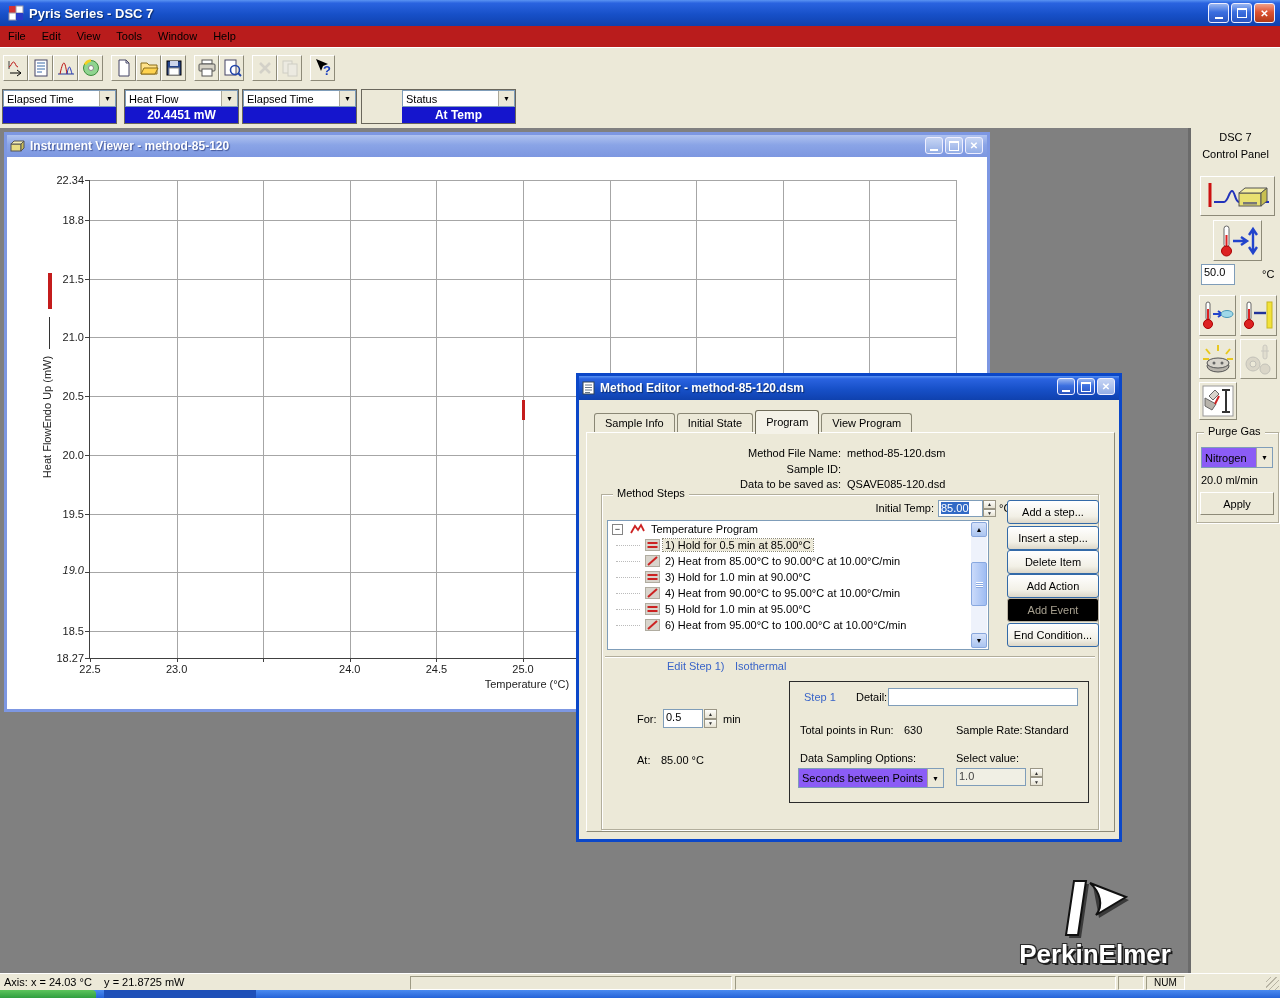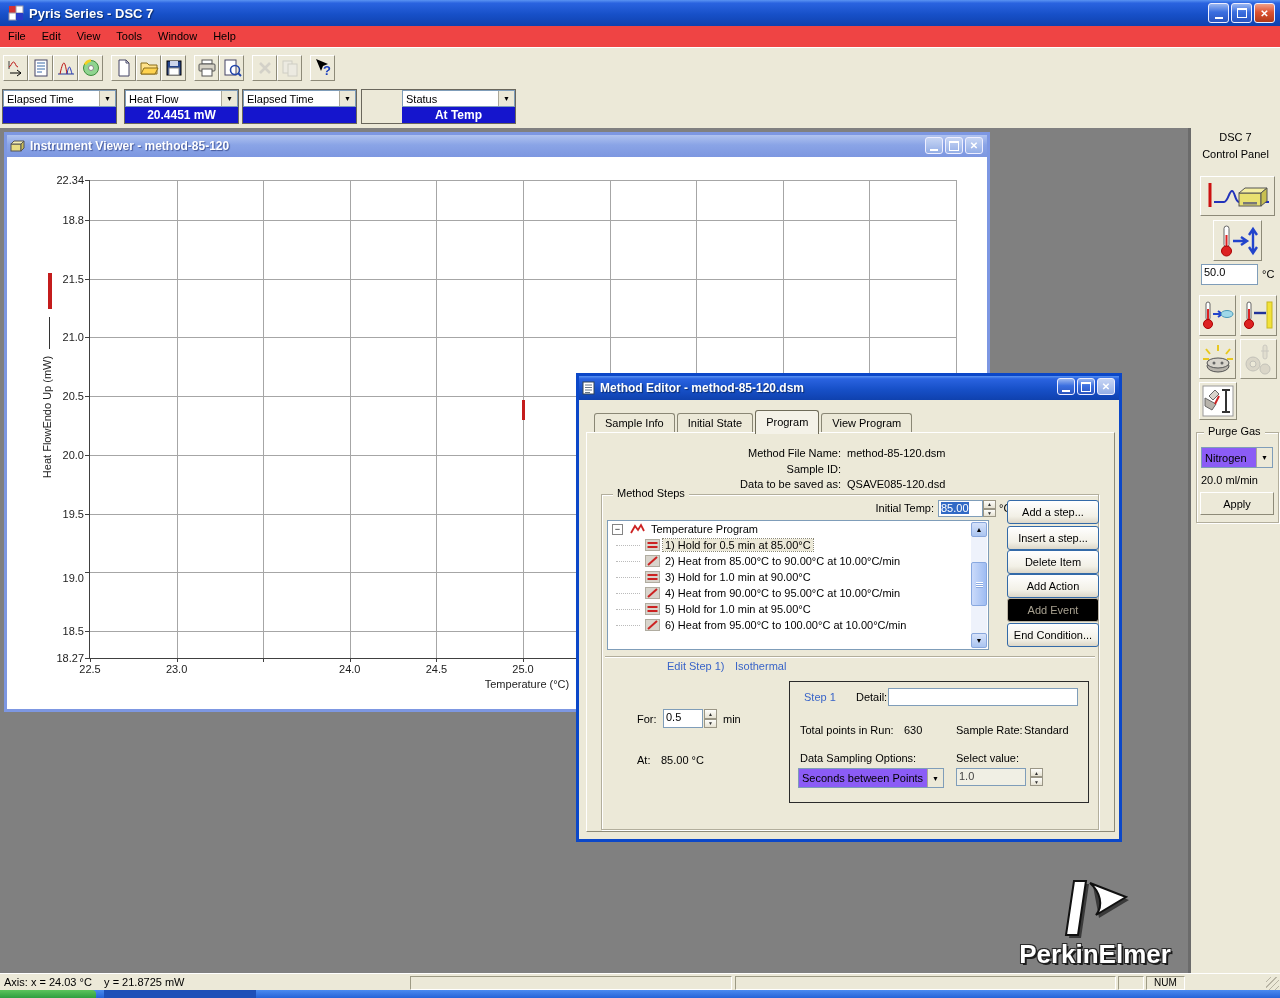--- a/index.html
+++ b/index.html
@@ -12,21 +12,21 @@
   #titlebar .ttl{color:#fff;font-weight:bold;font-size:13px;margin-left:5px;text-shadow:1px 1px 1px #0a2a6a}
   .winbtns{position:absolute;right:5px;top:3px;display:flex;gap:2px}
   .wbtn{width:21px;height:20px;border-radius:3px;border:1px solid #eef;display:flex;align-items:center;justify-content:center;
     color:#fff;background:linear-gradient(#9ab6f0,#3b6fe0 45%,#2a55c0);box-sizing:border-box}
   .wbtn.close{background:linear-gradient(#f0a088,#dd5232 45%,#b23a18)}
   .wbtn.pale{background:linear-gradient(#c7d5f4,#94aee6)}
   .wbtn.sm{width:18px;height:17px}
   .g-min{width:8px;height:9px;border-bottom:2px solid #fff}
   .g-max{width:8px;height:7px;border:1px solid #fff;border-top:2px solid #fff}
   .g-close::before{content:"\2715";font-size:10px;font-weight:bold}
-  #menubar{position:absolute;left:0;top:26px;width:1280px;height:21px;background:#ef4444;display:flex;border-bottom:1px solid #e0dcc8}
+  #menubar{position:absolute;left:0;top:26px;width:1280px;height:21px;background:#b91c1c;display:flex;border-bottom:1px solid #e0dcc8}
   .menu-item{padding:0 8px;line-height:20px;height:20px}
   
   #toolband{position:absolute;left:0;top:47px;width:1280px;height:81px;background:#ece9d8;border-top:1px solid #fff}
   #toolbar-row{position:absolute;left:0;top:7px;width:1280px;height:28px}
   .tb-btn{position:absolute;top:0;width:25px;height:26px;background:#ece9d8;display:flex;align-items:center;justify-content:center;
     border:1px solid;border-color:#fff #8d8a78 #8d8a78 #fff;box-sizing:border-box}
   .tb-disabled .icn{filter:grayscale(1) opacity(.45)}
   .icn{display:inline-flex}
   .icn svg{display:block}
   #readouts{position:absolute;left:0;top:41px;width:1280px;height:38px}
@@ -371,21 +371,21 @@
         <div class="ytm" style="top: 216.098px;"></div>
         <div class="ylabel" style="top: 210.098px;">20.5</div>
         <div class="hgrid" style="top: 274.821px;"></div>
         <div class="ytm" style="top: 274.821px;"></div>
         <div class="ylabel" style="top: 268.821px;">20.0</div>
         <div class="hgrid" style="top: 333.543px;"></div>
         <div class="ytm" style="top: 333.543px;"></div>
         <div class="ylabel" style="top: 327.543px;">19.5</div>
         <div class="hgrid" style="top: 392.265px;"></div>
         <div class="ytm" style="top: 392.265px;"></div>
-        <div class="ylabel" style="top: 392px;">19.0</div>
+        <div class="ylabel" style="top: 384px; font-style: italic;">19.0</div>
         <div class="hgrid" style="top: 450.988px;"></div>
         <div class="ytm" style="top: 450.988px;"></div>
         <div class="ylabel" style="top: 444.988px;">18.5</div>
         <div class="ytm" style="top: 478px;"></div>
         <div class="ylabel" style="top: 472px;">18.27</div>
         <div class="trace" style="left: 432px; top: 219.622px; height: 19.9656px; background: rgb(196, 28, 28);"></div>
       </div>
     <div id="xaxis-title">Temperature (°C)</div>
   </div>
 
@@ -576,21 +576,21 @@
       <div class="xp-btn" style="top: 174px;">Delete Item</div>
       <div class="xp-btn" style="top: 198px;">Add Action</div>
       <div class="xp-btn dis" style="top: 222px;">Add Event</div>
       <div class="xp-btn" style="top: 247px;">End Condition...</div>
     </div>
 
   <div id="ctrlpanel">
     <div class="cp-title" style="margin-top:3px">DSC 7</div>
     <div class="cp-title" style="margin-top:5px">Control Panel</div>
     <div id="cp-buttons"></div>
-    <div class="field abs" style="left:10px;top:136px;width:57px;height:21px">50.0</div>
+    <div class="field abs" style="left:10px;top:136px;width:34px;height:21px">50.0</div>
     <div class="abs" style="left:71px;top:140px">°C</div>
     <div class="groupbox" style="left:5px;top:304px;width:81px;height:89px"></div>
     <div class="grouplabel" style="left:13px;top:297px">Purge Gas</div>
     <div class="combo abs" style="left:10px;top:319px;width:72px;height:21px">
       <span class="ctext">Nitrogen</span>
       <span class="dd-btn arr-down"></span>
     </div>
     <div class="abs" style="left:10px;top:346px">20.0 ml/min</div>
     <div class="cp-btn" style="left:9px;top:364px;width:74px;height:23px">
       <span>Apply</span>

